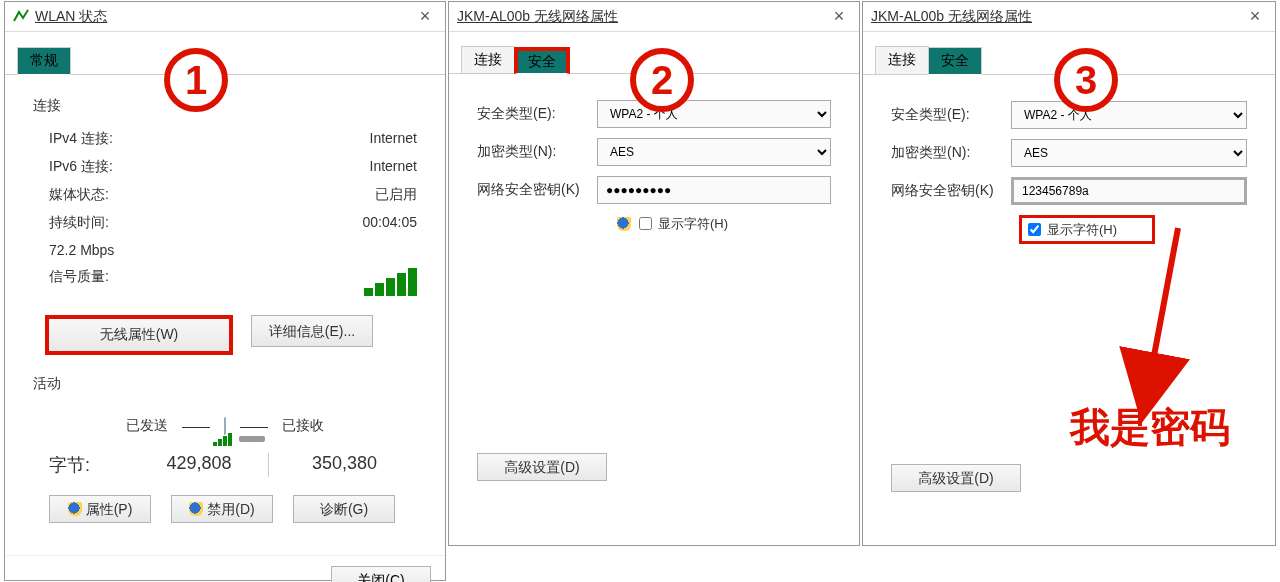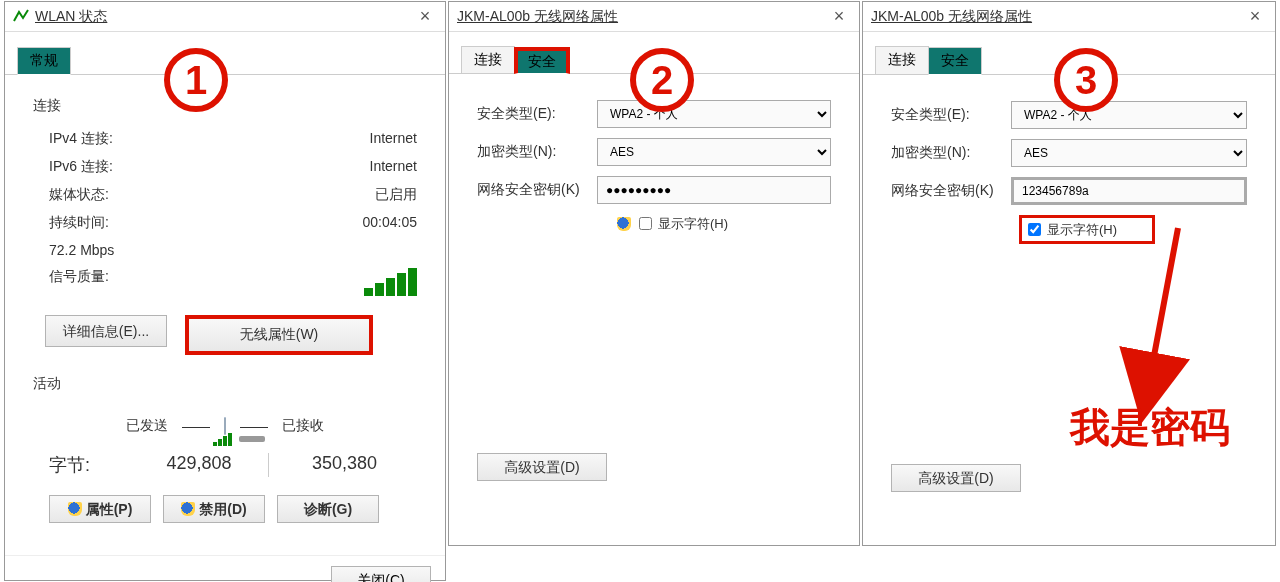--- a/index.html
+++ b/index.html
@@ -40,21 +40,21 @@
 
 .activity-row { display: flex; align-items: center; justify-content: center; gap: 14px; margin: 14px 0 8px 0; font-size: 14px; }
 .monitor-icon { width: 54px; height: 40px; background: #dce4f7; border: 1px solid #9ab; border-radius: 2px; position: relative; }
 .monitor-icon:after { content: ""; position: absolute; width: 26px; height: 6px; background: #999; bottom: -8px; left: 14px; border-radius: 2px; }
 .mini-signal { display:flex;align-items:flex-end;gap:1px;height:14px;position:absolute;bottom:-12px;right:-6px; }
 .mini-signal div{width:4px;background:#0a8a0a}.ms1{height:4px}.ms2{height:7px}.ms3{height:10px}.ms4{height:13px}
 
 .bytes-row { display:flex; padding: 10px 0 10px 16px; font-size:18px; }
 .bytes-row .k{flex:0 0 80px} .bytes-row .vleft{flex:1;text-align:right;padding-right:30px} .bytes-row .sep{width:1px;background:#ccc;margin:0 6px} .bytes-row .vright{flex:1;text-align:right;padding-right:40px}
 
-.footer-btns { display:flex; gap:12px; padding: 8px 0 12px 16px; font-weight: bold; }
+.footer-btns { display:flex; gap:20px; padding: 8px 0 12px 16px; }
 .shield { display:inline-block;width:14px;height:14px;margin-right:4px;vertical-align:-2px;
   background: radial-gradient(circle at 6px 6px,#2e71d4 0 50%, #ffd24a 50% 100%); border-radius: 2px 2px 6px 6px; }
 
 .dlg-foot { display:flex; justify-content:flex-end; padding:10px 14px; border-top:1px solid #eee; margin-top:auto; }
 .dlg-foot .btn2 { width: 100px; }
 
 .form-row { display:flex; align-items:center; margin: 10px 0; font-size:14px; }
 .form-row .lbl { width: 120px; color:#333; }
 .form-row .ctrl { flex:1; }
 select, input[type=text], input[type=password] {
@@ -113,22 +113,22 @@
         <span class="k">信号质量:</span>
       <span class="signal">
           <span class="bar b1"></span>
           <span class="bar b2"></span>
           <span class="bar b3"></span>
           <span class="bar b4"></span>
           <span class="bar b5"></span>
         </span>
     </div>
     <div class="btnrow">
+      <div class="btn btn-wifiprop redbox" style="border-width:4px;height:40px;line-height:30px;">无线属性(W)</div>
       <div class="btn btn-details">详细信息(E)...</div>
-      <div class="btn btn-wifiprop redbox" style="border-width:4px;height:40px;line-height:30px;">无线属性(W)</div>
     </div>
     <div class="section-head" style="margin-top:10px">活动</div>
     <div class="activity-row">
       <span>已发送</span>
       <span>——</span>
       <span style="position:relative"><span class="monitor-icon"></span><span class="mini-signal">
             <div class="ms1"></div>
             <div class="ms2"></div>
             <div class="ms3"></div>
             <div class="ms4"></div>

